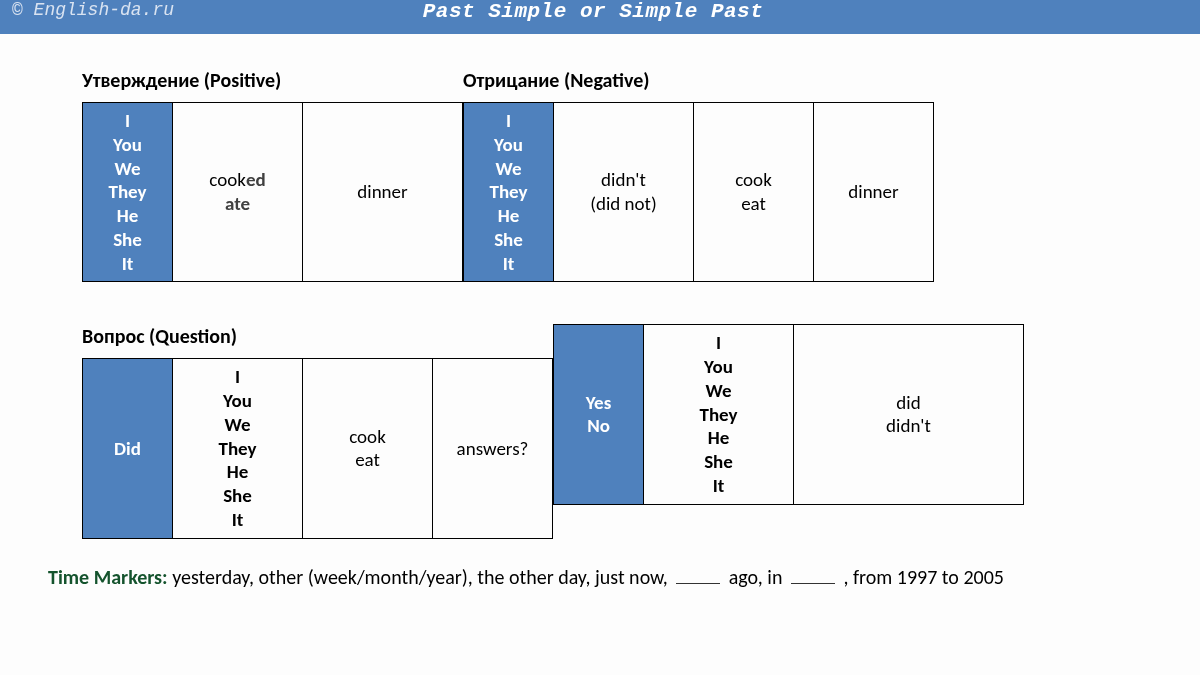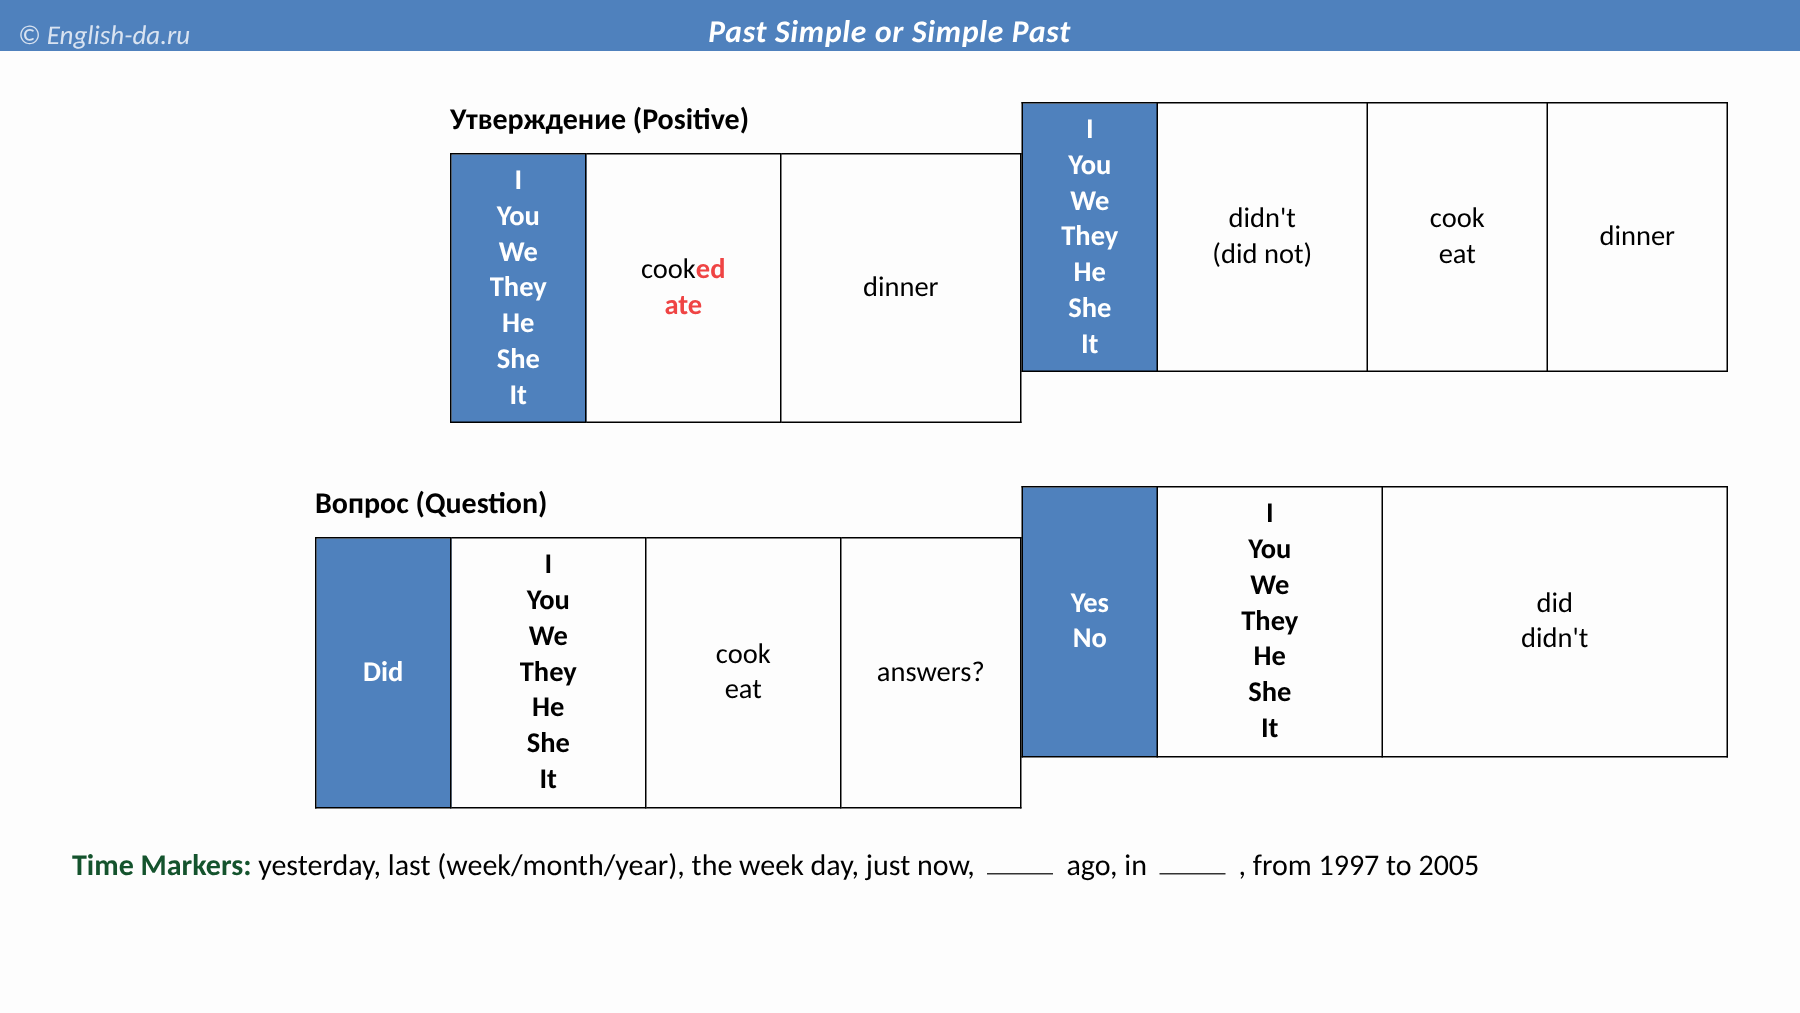--- a/index.html
+++ b/index.html
@@ -10,25 +10,26 @@
     background: #fdfdfd;
     width: 1200px;
     height: 675px;
     overflow: hidden;
     color: #000;
   }
   .header-bar {
     background: #4f81bd;
     color: #fff;
     display: flex;
-    align-items: flex-end;
+    align-items: flex-start;
     height: 34px;
     padding: 0 12px;
     font-size: 19px;
     position: relative;
+    font-family: Liberation Mono, monospace;
   }
   .header-bar .site {
     font-style: italic;
     color: #d9e3f1;
     font-size: 18px;
   }
   .header-bar .title {
     position: absolute;
     left: 0; right: 14px;
     text-align: center;
@@ -36,21 +37,21 @@
     font-weight: bold;
     font-size: 21px;
     letter-spacing: .5px;
     pointer-events: none;
   }
   .content {
     padding: 34px 48px 0 48px;
   }
   .row {
     display: flex;
-    justify-content: flex-end;
+    justify-content: flex-start;
     margin-bottom: 42px;
     padding-left: 34px;
   }
   .block { }
   .block-title {
     font-weight: bold;
     font-size: 20px;
     margin-bottom: 10px;
   }
   table.grammar {
@@ -71,21 +72,21 @@
     width: 90px;
     font-size: 18px;
   }
   td.aux-blue {
     background: #4f81bd;
     color: #fff;
     font-weight: bold;
     width: 90px;
     font-size: 19px;
   }
-  .red { color: #ef4444; }
+  .red { color: #404040; }
   .bold { font-weight: bold; }
   .markers {
     padding: 0 48px;
     font-size: 20px;
     margin-top: 26px;
   }
   .markers .label {
     color: #14532d;
     font-weight: bold;
   }
@@ -130,20 +131,21 @@
             <span>cook</span><span class="red bold">ed</span><br>
             <span class="red bold">ate</span>
           </td>
           <td style="width:160px">dinner</td>
         </tr>
       </tbody>
         </table>
     </div>
 
     <div class="block">
+      <div class="block-title">Отрицание (Negative)</div>
       <table class="grammar">
         <tbody>
             <tr>
           <td class="subj">
             <div class="subj-list">
               <span>I</span>
               <span>You</span>
               <span>We</span>
               <span>They</span>
               <span>He</span>
@@ -223,18 +225,18 @@
       </tbody>
         </table>
     </div>
 
   </div>
 
 </div>
 
 <div class="markers">
   <span class="label">Time Markers:</span>
-  <span>yesterday, last (week/month/year), the week day, just now,</span>
+  <span>yesterday, other (week/month/year), the other day, just now,</span>
   <span class="blank"></span>
   <span>ago, in</span>
   <span class="blank"></span>
   <span>, from 1997 to 2005</span>
 </div>
 
 </body></html>

